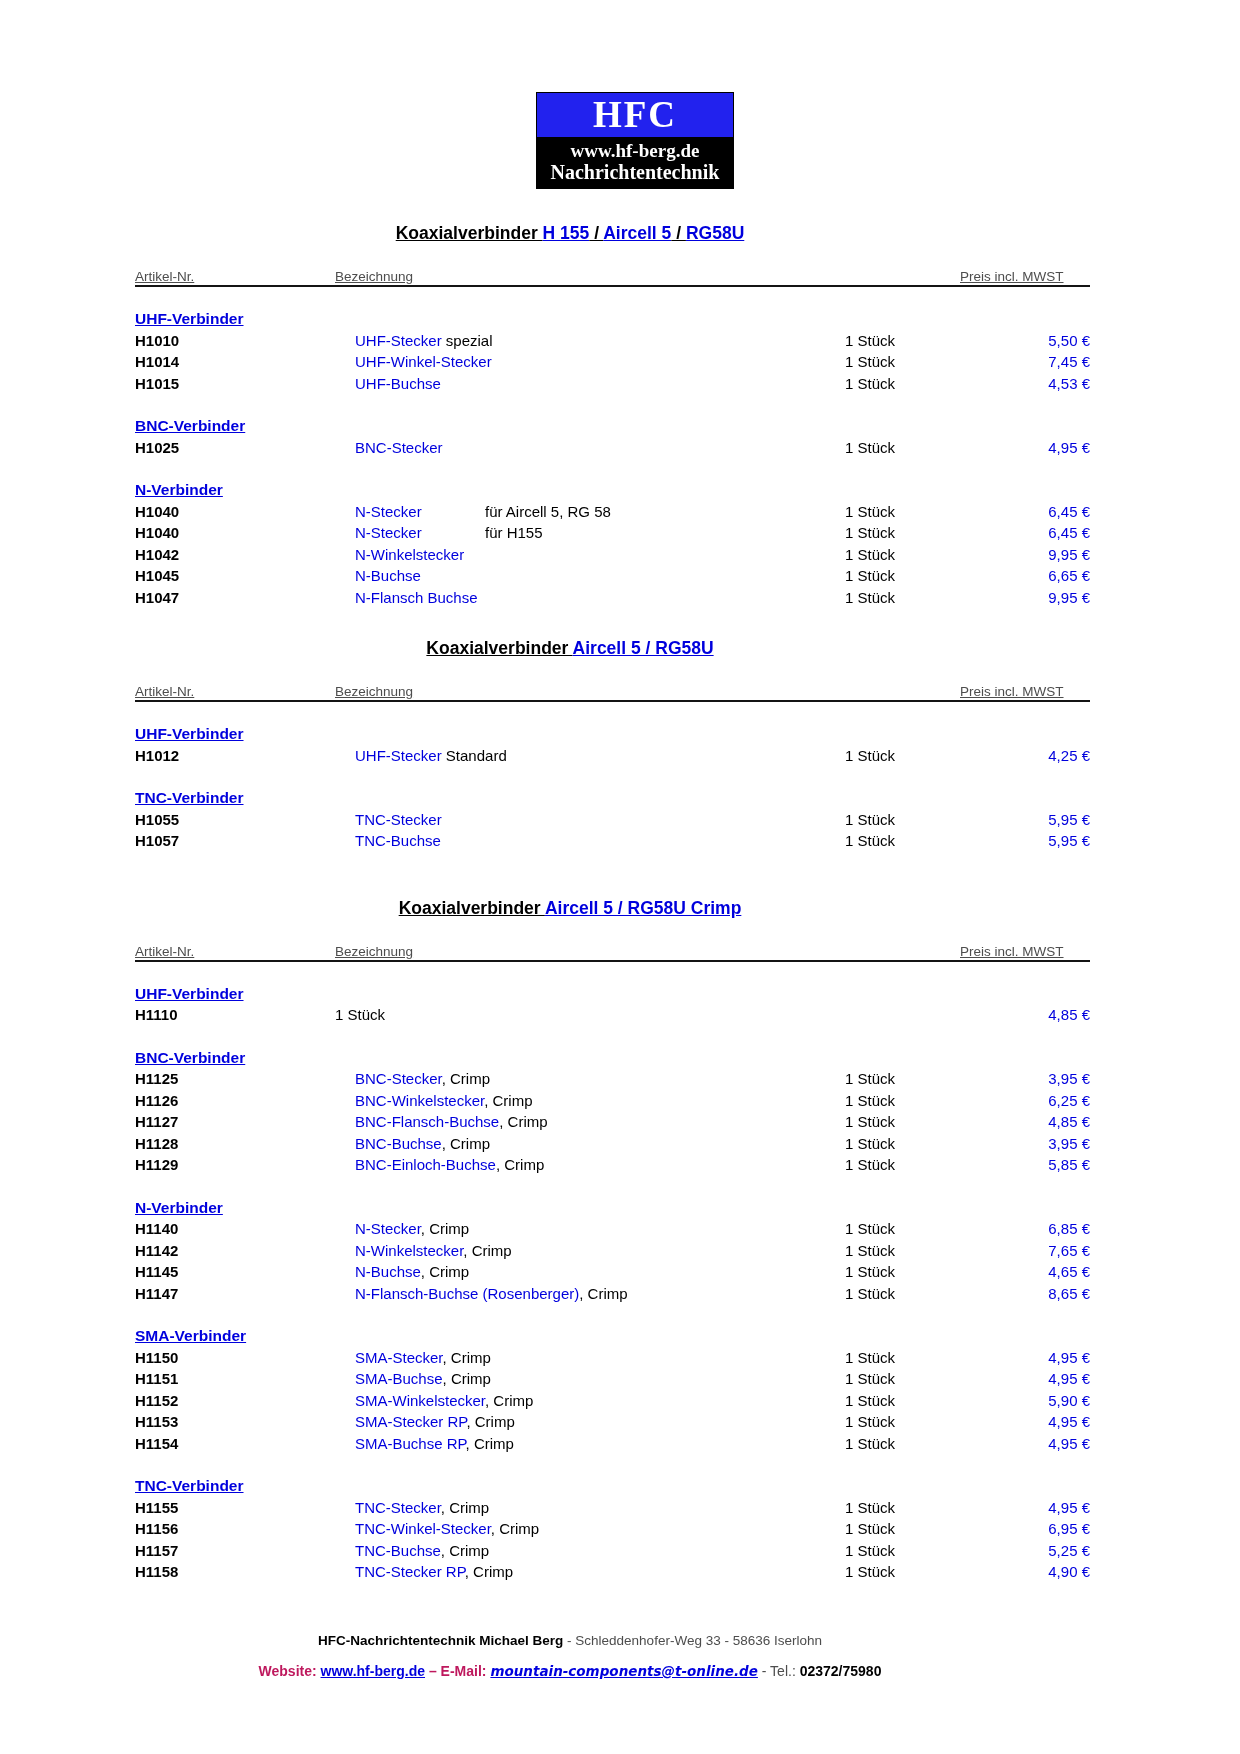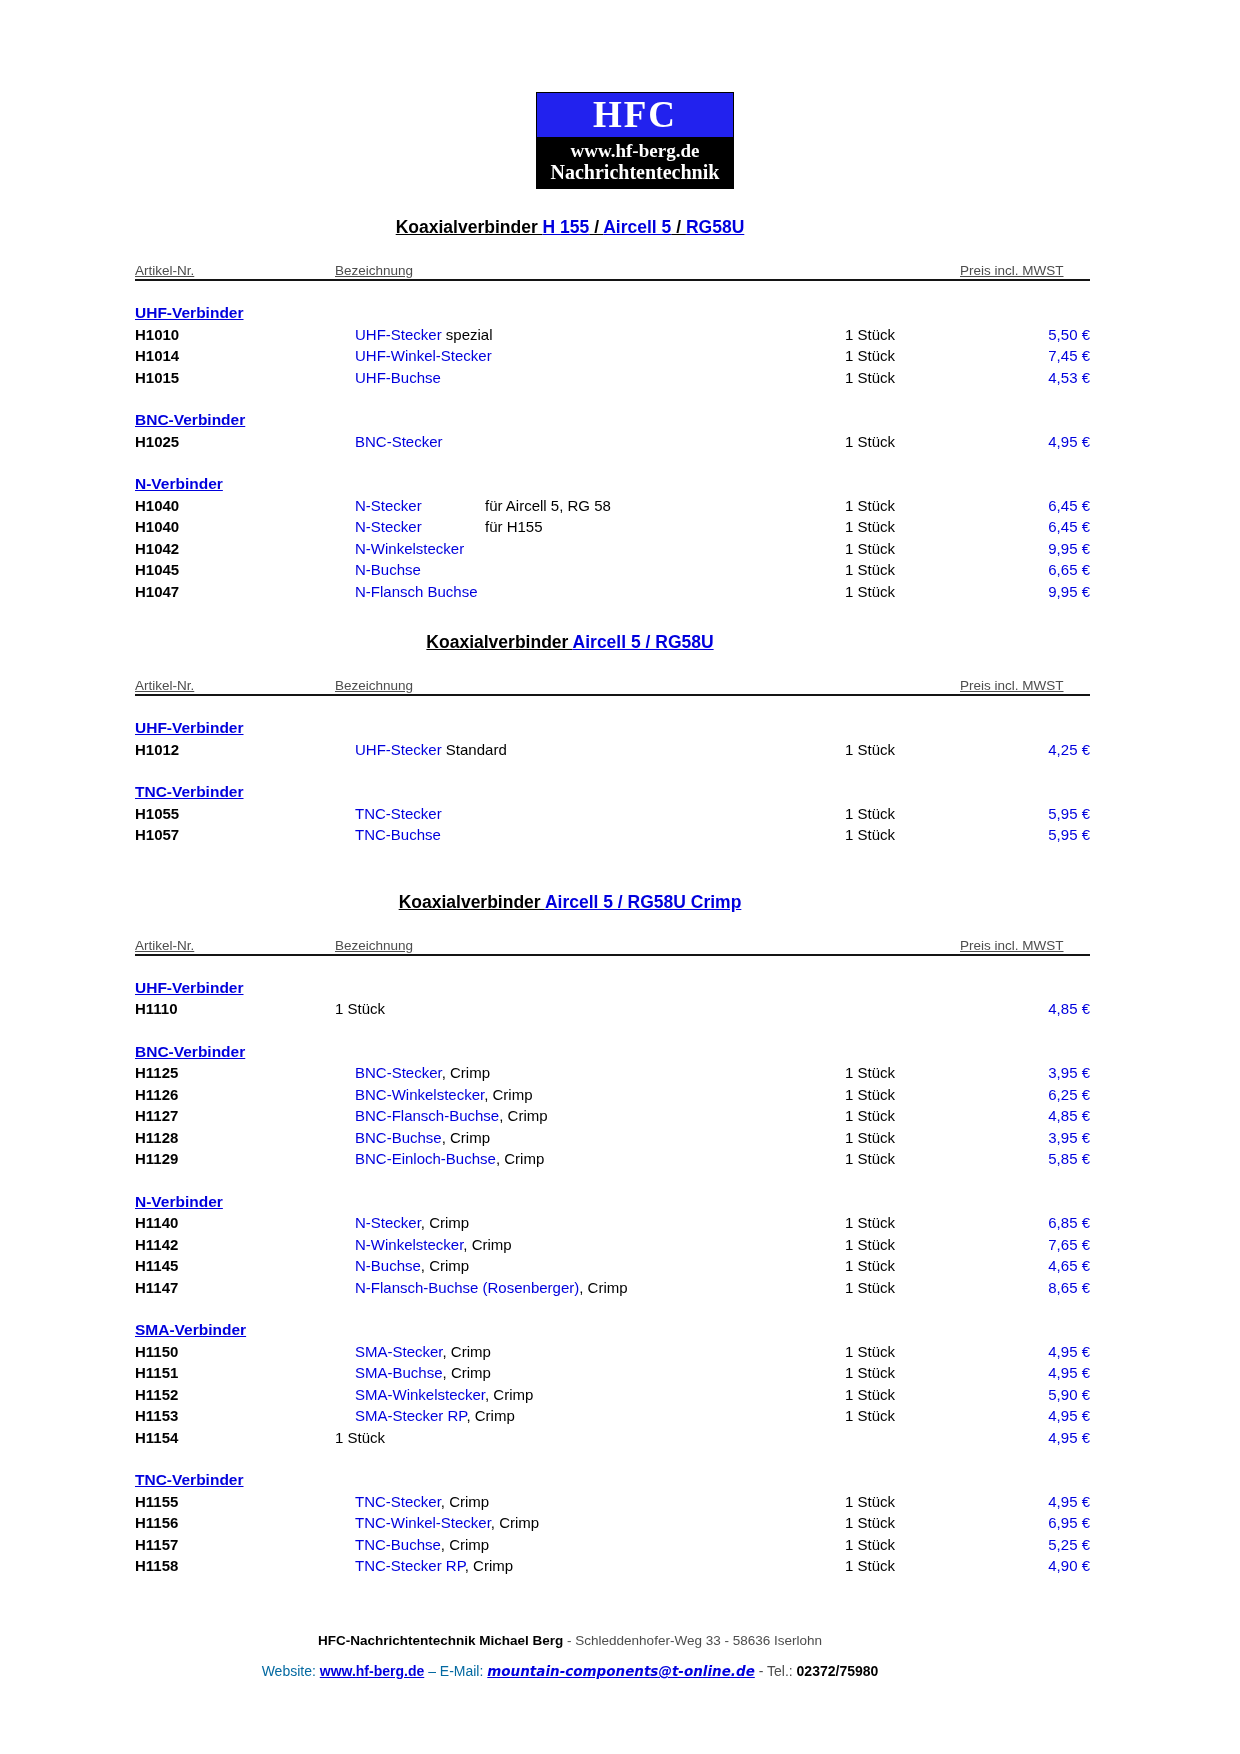--- a/index.html
+++ b/index.html
@@ -19,21 +19,21 @@
     border: 1px solid #000; text-align: center;
     font-family: "Liberation Serif", serif; font-weight: bold; color: #fff;
   }
   .logo-top { background: var(--logo-blue, #2222ee); height: 44px; line-height: 44px;
               font-size: 37px; letter-spacing: 2px; }
   .logo-bottom { background: #000; padding: 3px 2px 5px; }
   .logo-url  { font-size: 19px; line-height: 21px; }
   .logo-brand{ font-size: 20px; line-height: 22px; }
 
   
-  .page { position: absolute; left: 135px; top: 10px; width: 955px; padding-top: 206px; }
+  .page { position: absolute; left: 135px; top: 16px; width: 955px; padding-top: 206px; }
 
   .table-title {
     margin: 0 0 24px; padding-right: 85px;
     text-align: center; font-size: 17.5px; font-weight: bold; line-height: 22px;
   }
   .table-title span { text-decoration: underline; }
   .title-black { color: #000; }
   .title-blue  { color: var(--blue, #0000dd); }
 
   .col-header {
@@ -66,21 +66,21 @@
 
   
   .footer {
     position: absolute; left: 135px; top: 1632px; width: 955px;
     padding-right: 85px; text-align: center;
   }
   .footer-line1 { font-size: 13.5px; line-height: 18px; }
   .footer-line1 .f-bold { font-weight: bold; color: #000; }
   .footer-line1 .f-rest { color: #4d4d4d; }
   .footer-line2 { margin-top: 11px; font-size: 14px; line-height: 20px; }
-  .f-label { font-weight: normal; color: #0369a1; text-align: center; }
+  .f-label { font-weight: bold; color: #be185d; text-align: center; }
   .f-link  { color: var(--blue, #0000dd); font-weight: bold; text-decoration: underline; cursor: pointer; }
   .f-email { font-family: "DejaVu Sans", sans-serif; font-style: italic; font-size: 13.5px; }
   .f-gray  { color: #4d4d4d; }
   .f-tel   { font-weight: bold; color: #000; }
 </style>
 </head>
 <body>
 
 <div class="logo">
   <div class="logo-top">HFC</div>
@@ -338,20 +338,21 @@
 
   <div class="row">
     <span class="cell-art">H1153</span>
     <span class="cell-desc"><span class="desc-name">SMA-Stecker RP</span><span class="desc-tab"></span><span class="desc-suffix">, Crimp</span></span>
     <span class="cell-unit">1 Stück</span>
     <span class="cell-price">4,95 €</span>
   </div>
 
   <div class="row">
     <span class="cell-art">H1154</span>
+    <span class="cell-desc"><span class="desc-name">SMA-Buchse RP</span><span class="desc-tab"></span><span class="desc-suffix">, Crimp</span></span>
     <span class="cell-unit">1 Stück</span>
     <span class="cell-price">4,95 €</span>
   </div>
 </div>
   </div>
 
   <div class="section">
     <h3 class="section-heading">TNC-Verbinder</h3>
     <div class="rows">
   <div class="row">

